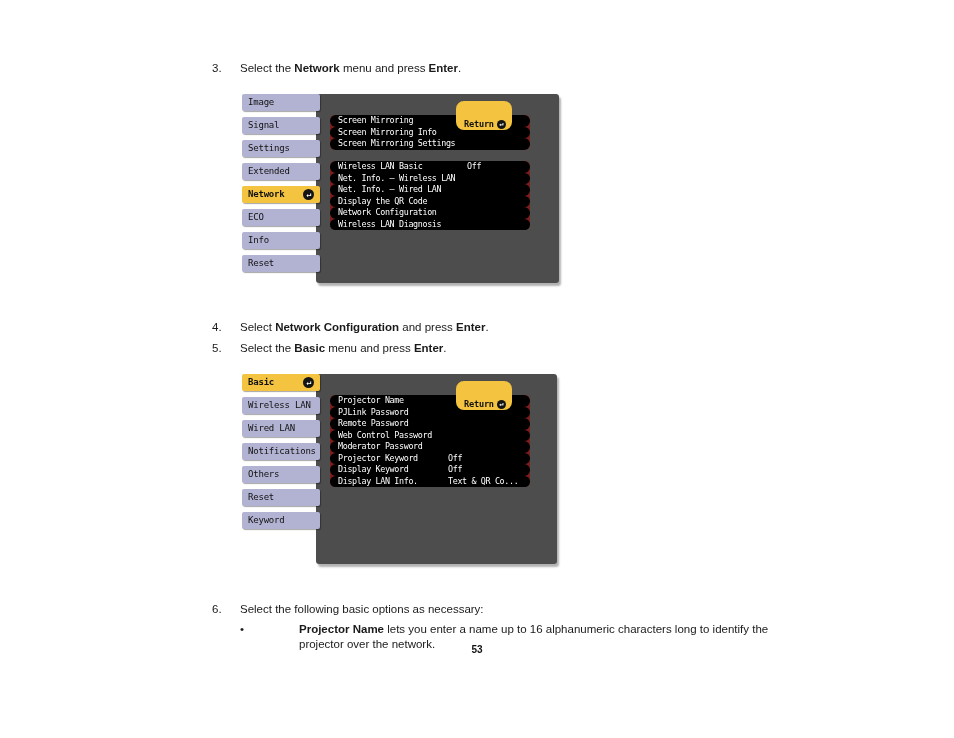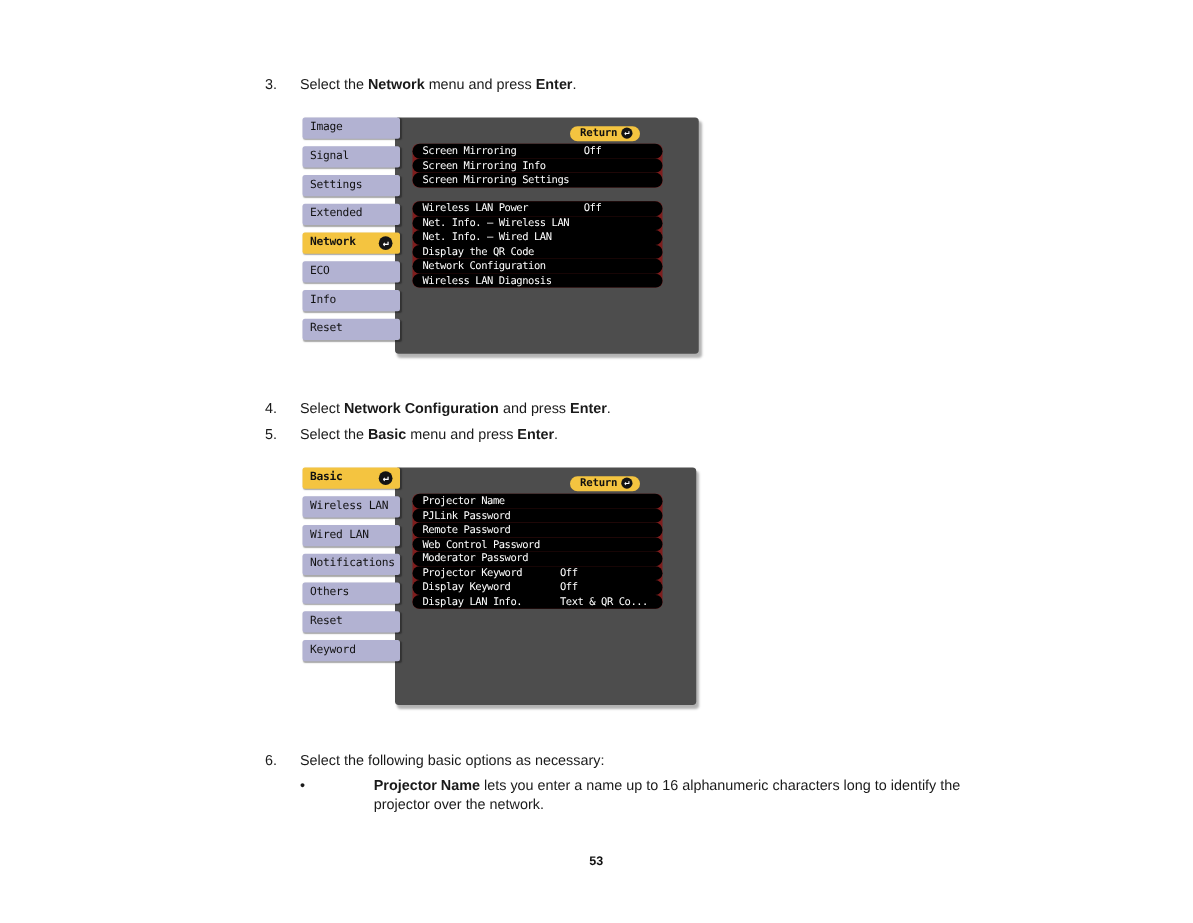--- a/index.html
+++ b/index.html
@@ -131,21 +131,21 @@
   .osd-return {
     position: absolute;
     background: #f4c440;
     color: #111111;
     border-radius: 8px;
     height: 12px;
     line-height: 12px;
     font-family: "DejaVu Sans Mono", monospace;
     font-size: 8.6px;
     font-weight: bold;
-    padding: 0 6px 0 8px;
+    padding: 17px 6px 0 8px;
     letter-spacing: -0.2px;
     z-index: 4;
     white-space: nowrap;
   }
   .osd-return .ret-enter {
     display: inline-block;
     width: 9px;
     height: 9px;
     border-radius: 50%;
     background: #141414;
@@ -221,21 +221,21 @@
       <span class="val" style="left:137px;"></span>
     </div>
     <div class="osd-row">
       <span class="lbl">Screen Mirroring Settings</span>
       <span class="val" style="left:137px;"></span>
     </div>
   </div>
 
   <div class="osd-group" style="left:88px; top:67px; width:200px;">
     <div class="osd-row">
-      <span class="lbl">Wireless LAN Power</span>
+      <span class="lbl">Wireless LAN Basic</span>
       <span class="val" style="left:137px;">Off</span>
     </div>
     <div class="osd-row">
       <span class="lbl">Net. Info. – Wireless LAN</span>
       <span class="val" style="left:137px;"></span>
     </div>
     <div class="osd-row">
       <span class="lbl">Net. Info. – Wired LAN</span>
       <span class="val" style="left:137px;"></span>
     </div>
@@ -336,13 +336,13 @@
 <div class="step" style="left:212px; top:601px; width:500px;">
   <span class="step-num">6.</span>
   <span class="step-text">Select the following basic options as necessary:</span>
 </div>
 
 <div class="bullet" style="left:240px; top:622px; width:560px;">
   <span class="bullet-dot">•</span>
   <span class="bullet-text"><b>Projector Name</b><span> lets you enter a name up to 16 alphanumeric characters long to identify the projector over the network.</span></span>
 </div>
 
-<div class="page-number" style="top:684px; left:0;">53</div>
+<div class="page-number" style="top:644px; left:0;">53</div>
 
 </body></html>

